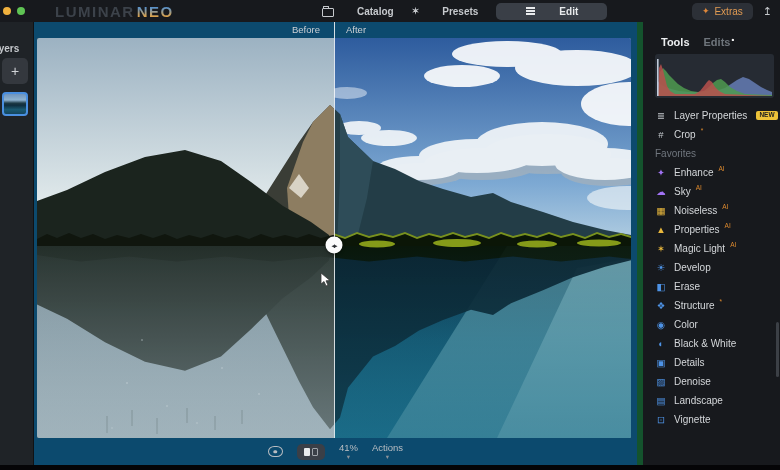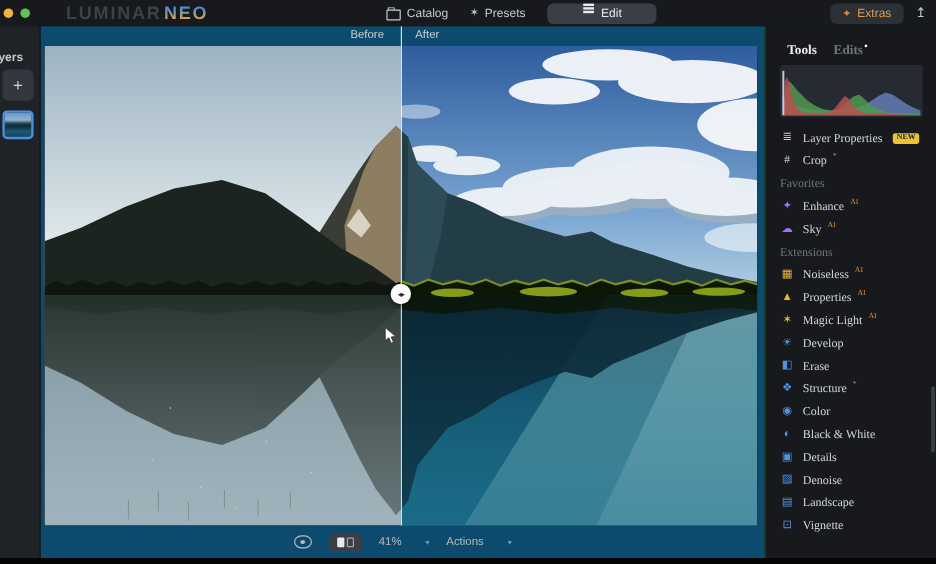--- a/index.html
+++ b/index.html
@@ -7,21 +7,21 @@
   
   .topbar{height:22px;display:flex;align-items:center;position:relative;background:#17191d;}
   .traffic{display:flex;gap:6px;padding-left:3px;align-items:center;}
   .dot{width:8px;height:8px;border-radius:50%;display:inline-block;}
   .dot.yellow{background:#f0b13e;}
   .dot.green{background:#5fc454;}
   .logo{margin-left:30px;font-size:15px;font-weight:bold;letter-spacing:1.5px;white-space:nowrap;}
   .logo-main{color:#3c424a;}
   .logo-neo{background:linear-gradient(180deg,#4a90d9 20%,#e8a33d 85%);-webkit-background-clip:text;background-clip:text;color:transparent;margin-left:2px;}
   .top-tabs{position:absolute;left:322px;top:0;height:22px;display:flex;align-items:center;gap:18px;}
-  .top-tab{display:flex;align-items:flex-start;gap:5px;color:#c6c9cd;font-size:10px;cursor:default;}
+  .top-tab{display:flex;align-items:center;gap:23px;color:#c6c9cd;font-size:10px;cursor:default;font-weight:bold;}
   .top-tab.active{background:#3a3f47;border-radius:5px;padding:3px 29px;color:#e8eaec;}
   .glyph-icon{font-size:9px;line-height:1;}
   .folder-ic{width:10px;height:7px;border:1px solid #c6c9cd;border-radius:1px;position:relative;margin-top:2px;}
   .folder-ic::before{content:"";position:absolute;top:-3px;left:0;width:4px;height:2px;border:1px solid #c6c9cd;border-bottom:none;border-radius:1px 1px 0 0;}
   .sliders-ic{width:9px;height:2px;background:#e8eaec;box-shadow:0 3px 0 #e8eaec,0 -3px 0 #e8eaec;margin:0 1px;}
   .top-right{position:absolute;right:8px;top:0;height:22px;display:flex;align-items:center;gap:10px;}
   .extras{background:#2c3037;border:none;border-radius:5px;padding:3px 10px;color:#e09a52;font-size:10px;display:flex;align-items:center;gap:5px;font-family:inherit;}
   .extras .glyph-icon{color:#e0883a;}
   .share{color:#c6c9cd;font-size:11px;line-height:1;}
   
@@ -46,24 +46,24 @@
   .split-handle{position:absolute;left:300px;top:223px;transform:translate(-50%,-50%);width:17px;height:17px;background:#fbfbfc;border-radius:50%;z-index:5;display:flex;align-items:center;justify-content:center;font-size:7px;letter-spacing:-1px;color:#2b2e33;box-shadow:0 1px 3px rgba(0,0,0,.5);}
   .mouse-cursor{position:absolute;left:286px;top:250px;z-index:6;}
   
   .bottom-toolbar{position:absolute;left:0;right:0;top:416px;height:27px;display:flex;align-items:center;justify-content:center;gap:14px;color:#b9bdc2;font-size:9.5px;}
   .eye-ic{width:13px;height:9px;border:1px solid #b9bdc2;border-radius:50% / 60%;position:relative;display:inline-block;}
   .eye-ic::after{content:"";position:absolute;width:3.5px;height:3.5px;background:#b9bdc2;border-radius:50%;top:50%;left:50%;transform:translate(-50%,-50%);}
   .cmp-toggle{background:#3a3f47;border:none;border-radius:5px;padding:4px 7px;display:flex;gap:2px;align-items:center;}
   .sq{width:6px;height:8px;display:inline-block;}
   .sq.f{background:#e8eaec;border-radius:1px;}
   .sq.o{border:1px solid #9fa4aa;border-radius:1px;box-sizing:border-box;}
-  .dd{display:flex;align-items:center;gap:20px;}
+  .dd{display:flex;align-items:center;gap:0;flex-direction:column;}
   .chev{font-size:6.5px;color:#8d9299;}
   
-  .tools-panel{width:143px;flex:0 0 143px;background:#17191d;border-left:1px solid #14532d;position:relative;overflow:hidden;padding:0 12px;box-sizing:border-box;font-family:Liberation Serif, serif;}
+  .tools-panel{width:143px;flex:0 0 143px;background:#17191d;border-left:6px solid #14532d;position:relative;overflow:hidden;padding:0 12px;box-sizing:border-box;}
   .panel-tabs{height:26px;display:flex;align-items:flex-end;gap:14px;padding:0 6px 4px;}
   .ptab{font-size:11px;color:#6f757c;font-weight:bold;}
   .ptab.active{color:#eceef0;}
   .ptab-dot{font-size:8px;color:#fff;position:relative;top:-4px;margin-left:1px;}
   .histogram{height:44px;margin:2px 0 8px;}
   .trow{display:flex;align-items:center;height:19px;gap:7px;}
   .ticon{width:12px;text-align:center;font-size:9.5px;line-height:1;flex:0 0 12px;}
   .c-gray{color:#c3c7cc;} .c-purple{color:#a273f5;} .c-yellow{color:#e9b83d;} .c-blue{color:#4e93e6;}
   .tlabel{font-size:10px;color:#d4d7da;white-space:nowrap;}
   .tsup,.tmark{font-size:6.5px;color:#de8a2e;position:relative;top:-4px;margin-left:-2px;}
@@ -303,21 +303,20 @@
         <span class="ticon c-purple">✦</span>
         <span class="tlabel">Enhance</span>
         <span class="tsup">AI</span>
       </div>
       <div class="trow">
         <span class="ticon c-purple">☁</span>
         <span class="tlabel">Sky</span>
         <span class="tsup">AI</span>
       </div>
 
-      <div class="shead">Extensions</div>
       <div class="trow">
         <span class="ticon c-yellow">▦</span>
         <span class="tlabel">Noiseless</span>
         <span class="tsup">AI</span>
       </div>
       <div class="trow">
         <span class="ticon c-yellow">▲</span>
         <span class="tlabel">Properties</span>
         <span class="tsup">AI</span>
       </div>

